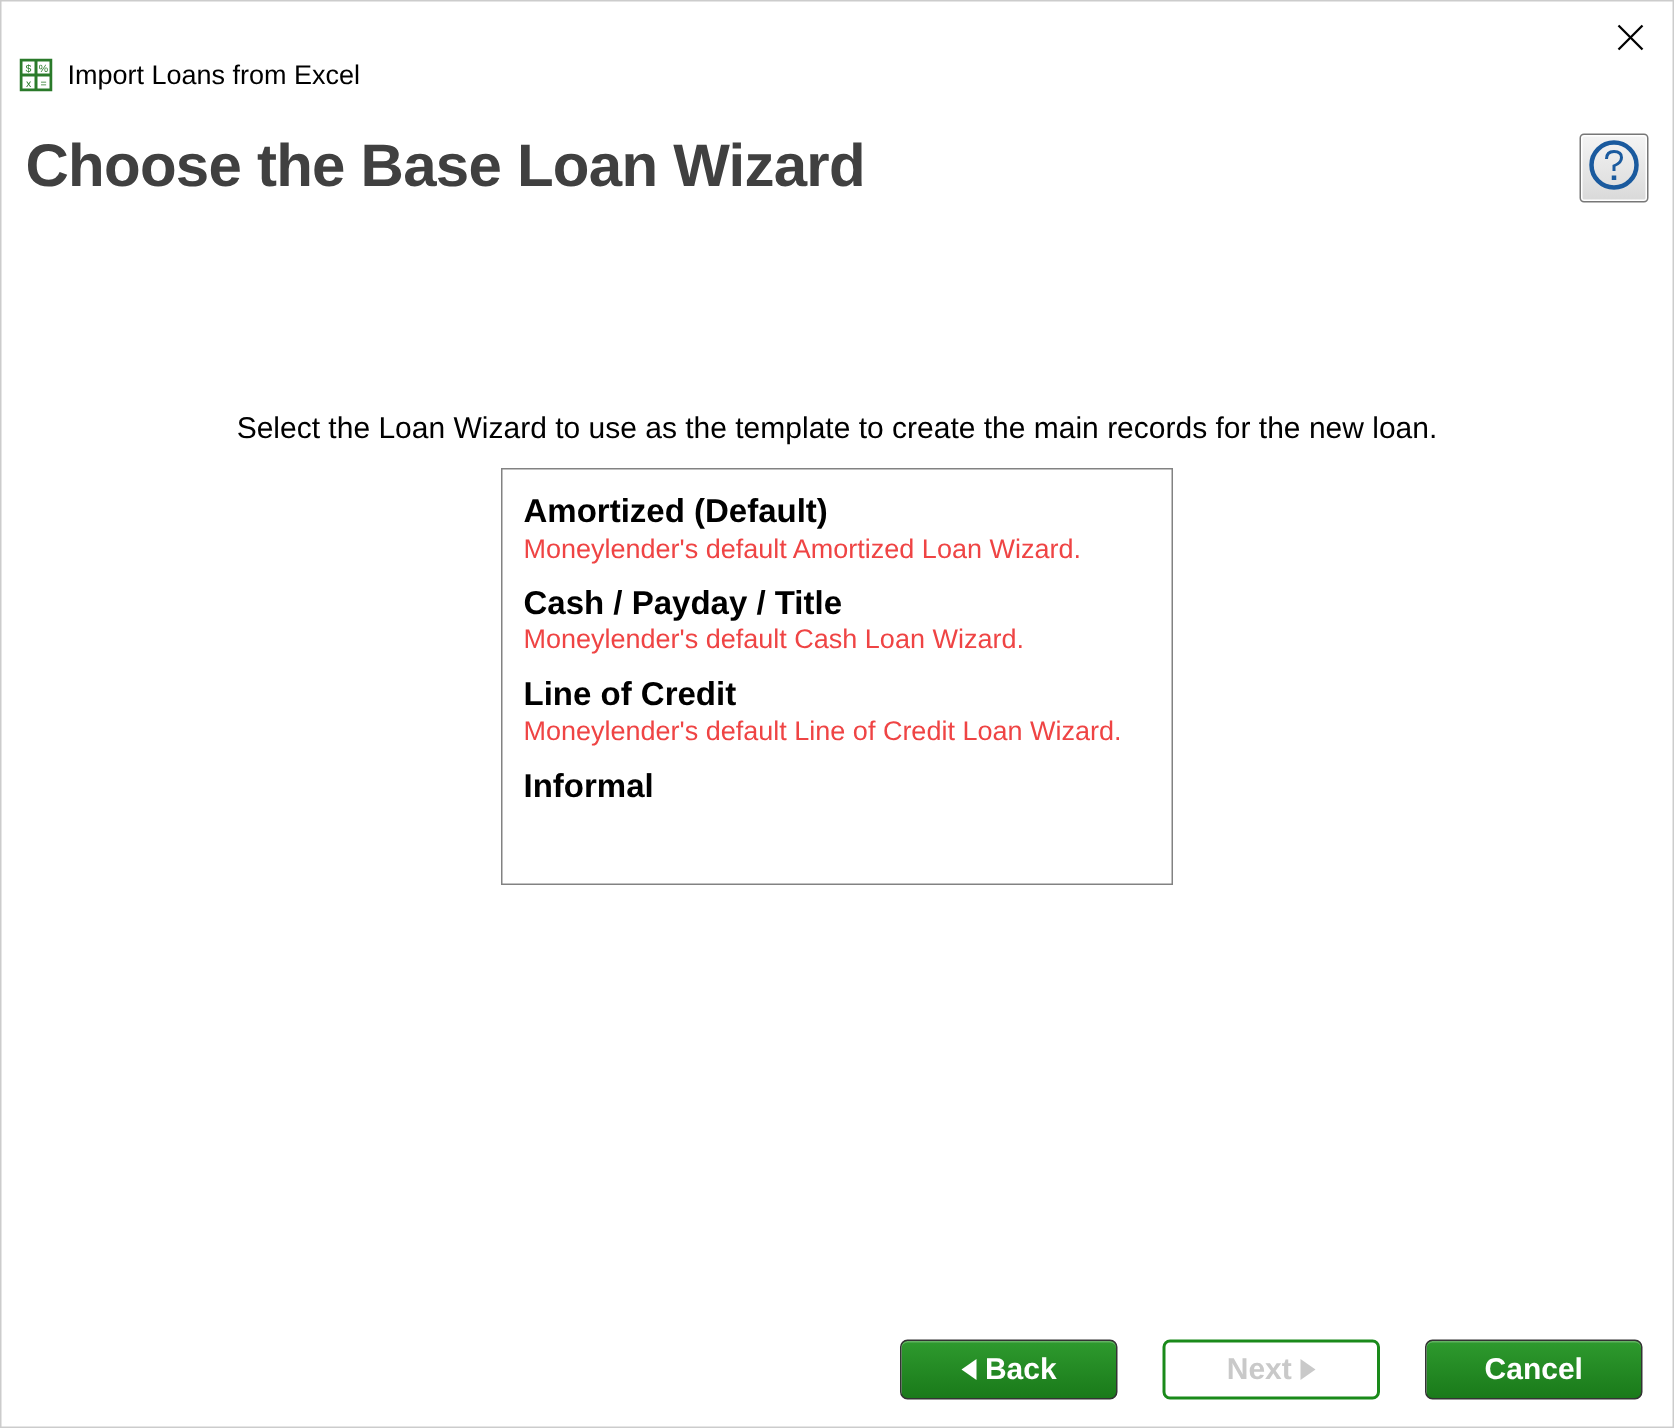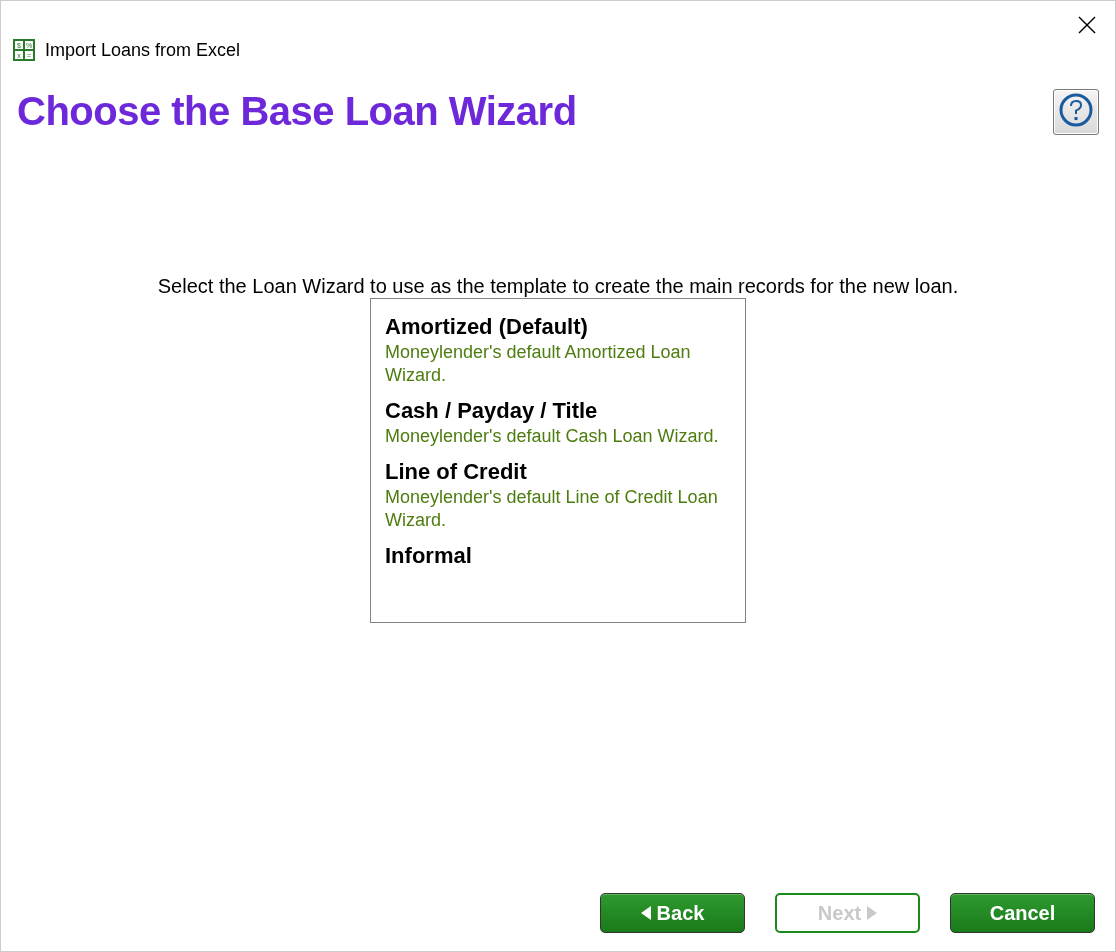--- a/index.html
+++ b/index.html
@@ -46,21 +46,21 @@
     .close-x svg { width: 20px; height: 20px; }
     .header-row {
       display: flex;
       align-items: flex-start;
       justify-content: space-between;
       padding: 18px 16px 0 16px;
     }
     .big-heading {
       font-size: 40px;
       font-weight: 700;
-      color: #6d28d9;
+      color: #404040;
       letter-spacing: -0.5px;
     }
     .help-button {
       width: 46px;
       height: 46px;
       background: linear-gradient(#f4f4f4, #d9d9d9);
       border: 1px solid #777;
       border-radius: 3px;
       display: flex;
       align-items: center;
@@ -69,43 +69,43 @@
       box-shadow: inset 0 0 0 1px #fff;
     }
     .help-button svg { width: 34px; height: 34px; }
     .content {
       padding-top: 140px;
       text-align: center;
     }
     .instruction {
       font-size: 20px;
       color: #000;
-      margin-bottom: 0;
+      margin-bottom: 14px;
     }
     .list-box {
-      width: 376px;
+      width: 448px;
       margin: 0 auto;
       border: 1px solid #828282;
       text-align: left;
       padding: 10px 14px 18px 14px;
       background: #fff;
     }
     .list-item {
       padding: 4px 0 6px 0;
       cursor: pointer;
     }
     .list-title {
       font-size: 22px;
       font-weight: 700;
       color: #000;
       line-height: 1.25;
     }
     .list-desc {
       font-size: 18px;
-      color: #4d7c0f;
+      color: #ef4444;
       line-height: 1.3;
     }
     .list-desc:empty { min-height: 18px; }
     .button-bar {
       position: absolute;
       bottom: 18px;
       right: 20px;
       display: flex;
       gap: 30px;
     }

